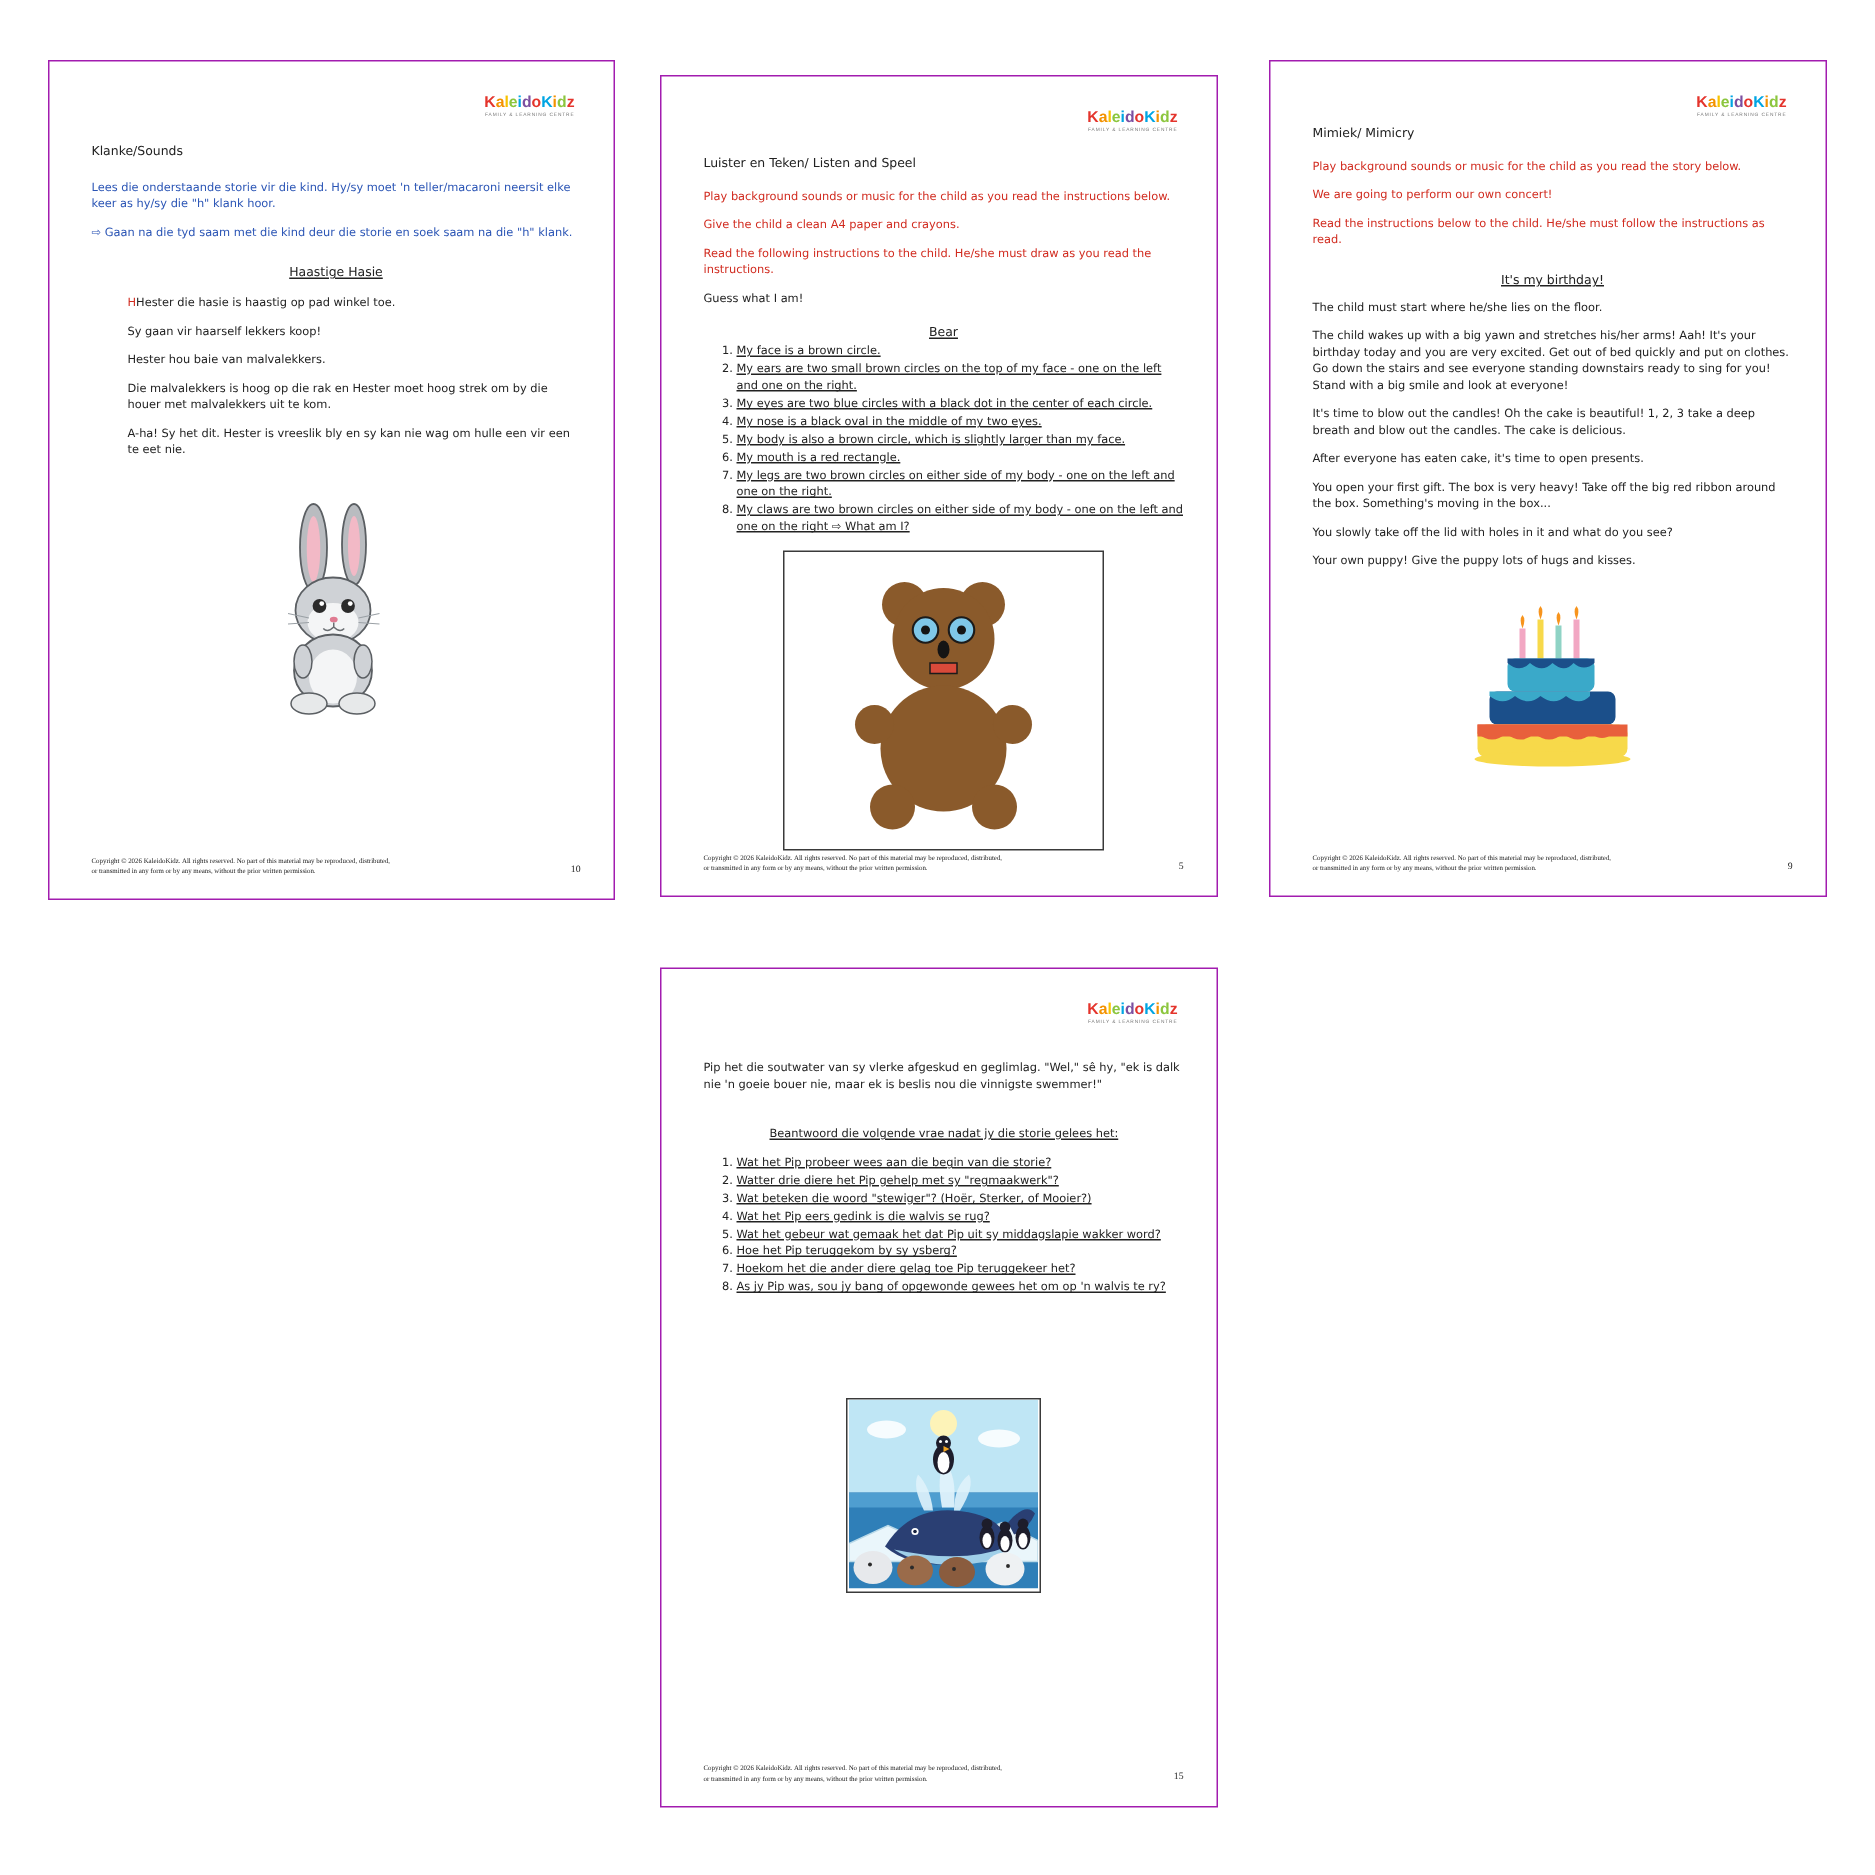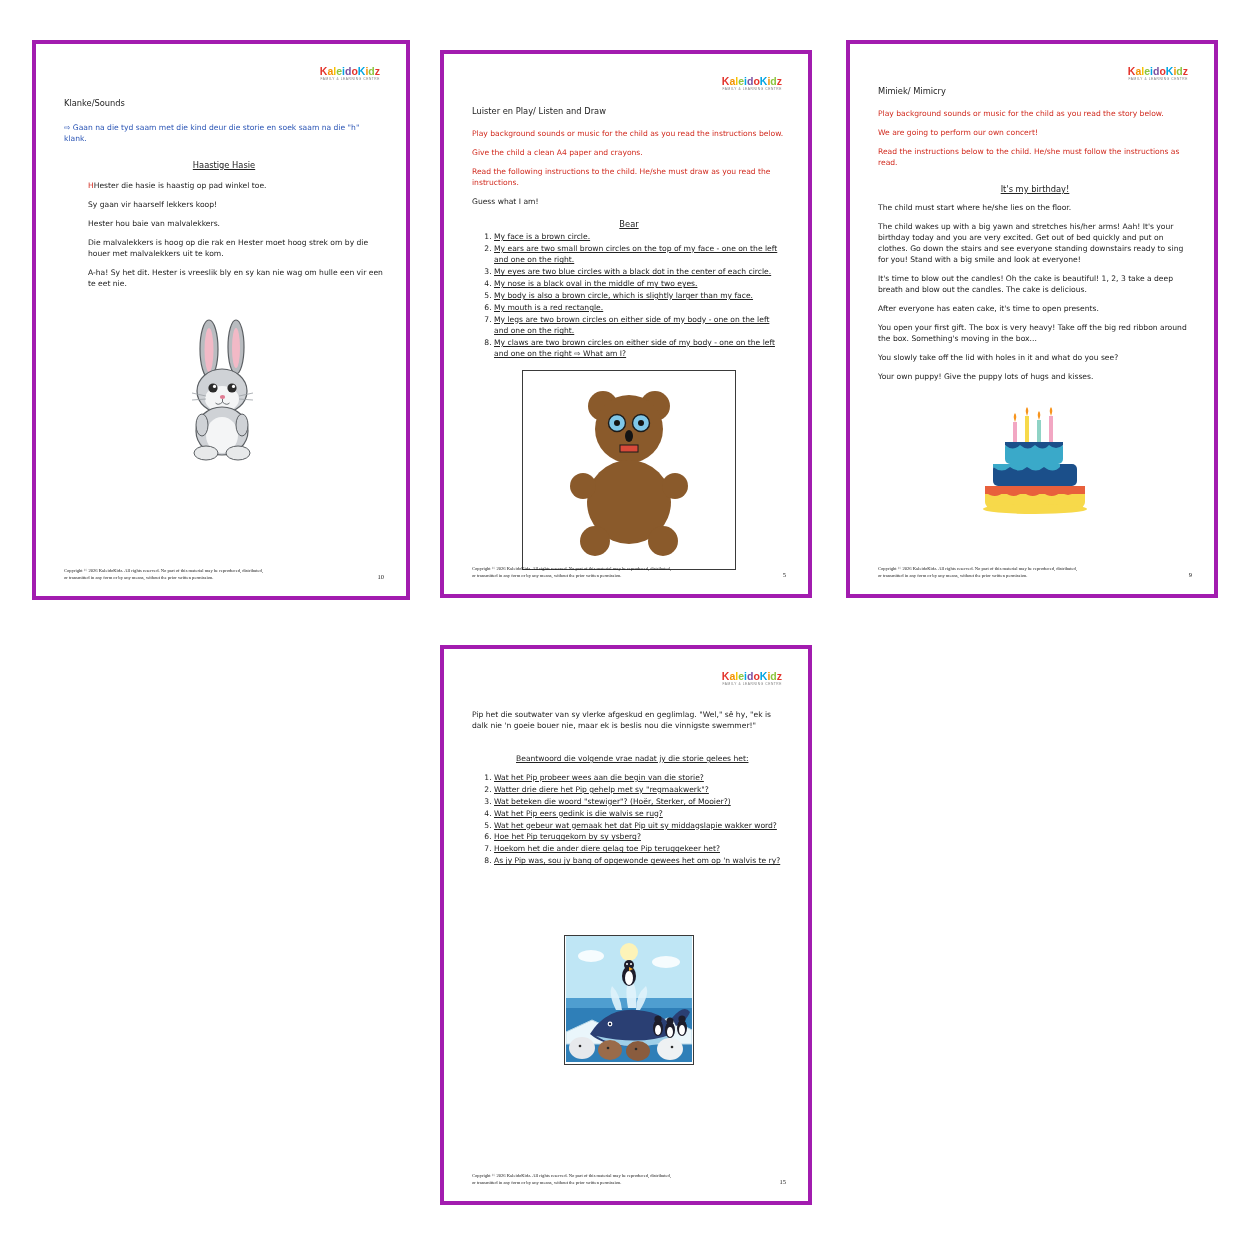--- a/index.html
+++ b/index.html
@@ -12,21 +12,21 @@
   }
   .canvas {
     position: relative;
     width: 1250px;
     height: 1250px;
     overflow: hidden;
   }
   .page {
     position: absolute;
     background: #ffffff;
-    border: 4px solid #a21caf;
+    border: 1px solid #a21caf;
     box-sizing: border-box;
     overflow: hidden;
     padding-left: 37px;
   }
   .page-inner {
     position: absolute;
     left: 28px;
     right: 22px;
     top: 22px;
     bottom: 10px;
@@ -129,20 +129,21 @@
   <div class="page" style="left:32px; top:40px; width:378px; height:560px;">
     <div class="page-inner">
       <div class="brand">
         <div class="word"><span class="k1">K</span><span class="a">a</span><span class="l">l</span><span class="e">e</span><span class="i">i</span><span class="d">d</span><span class="o">o</span><span class="k2">K</span><span class="i2">i</span><span class="d2">d</span><span class="z">z</span></div>
         <div class="tag">FAMILY &amp; LEARNING CENTRE</div>
       </div>
 
       <div class="title-hand" style="margin-top:32px;">Klanke/Sounds</div>
 
       <div style="margin-top:14px;">
+        <p class="b hand blue">Lees die onderstaande storie vir die kind. Hy/sy moet 'n teller/macaroni neersit elke keer as hy/sy die "h" klank hoor.</p>
         <p class="b hand blue">⇨ Gaan na die tyd saam met die kind deur die storie en soek saam na die "h" klank.</p>
       </div>
 
       <div class="center title-hand u" style="margin-top:16px;">Haastige Hasie</div>
 
       <div style="margin-top:10px;margin-left:24px;">
         <p class="b hand"><span class="red">H</span><span>Hester die hasie is haastig op pad winkel toe.</span></p>
         <p class="b hand">Sy gaan vir haarself lekkers koop!</p>
         <p class="b hand">Hester hou baie van malvalekkers.</p>
         <p class="b hand">Die malvalekkers is hoog op die rak en Hester moet hoog strek om by die houer met malvalekkers uit te kom.</p>
@@ -190,21 +191,21 @@
     </div>
   </div>
 
   <div class="page" style="left:440px; top:50px; width:372px; height:548px;">
     <div class="page-inner">
       <div class="brand">
         <div class="word"><span class="k1">K</span><span class="a">a</span><span class="l">l</span><span class="e">e</span><span class="i">i</span><span class="d">d</span><span class="o">o</span><span class="k2">K</span><span class="i2">i</span><span class="d2">d</span><span class="z">z</span></div>
         <div class="tag">FAMILY &amp; LEARNING CENTRE</div>
       </div>
 
-      <div class="title-hand" style="margin-top:30px;">Luister en Play/ Listen and Draw</div>
+      <div class="title-hand" style="margin-top:30px;">Luister en Teken/ Listen and Speel</div>
 
       <div style="margin-top:12px;">
         <p class="b hand red">Play background sounds or music for the child as you read the instructions below.</p>
         <p class="b hand red">Give the child a clean A4 paper and crayons.</p>
         <p class="b hand red">Read the following instructions to the child. He/she must draw as you read the instructions.</p>
       </div>
 
       <div class="hand" style="margin-top:6px;">Guess what I am!</div>
 
       <div class="center title-hand u" style="margin-top:12px;">Bear</div>

